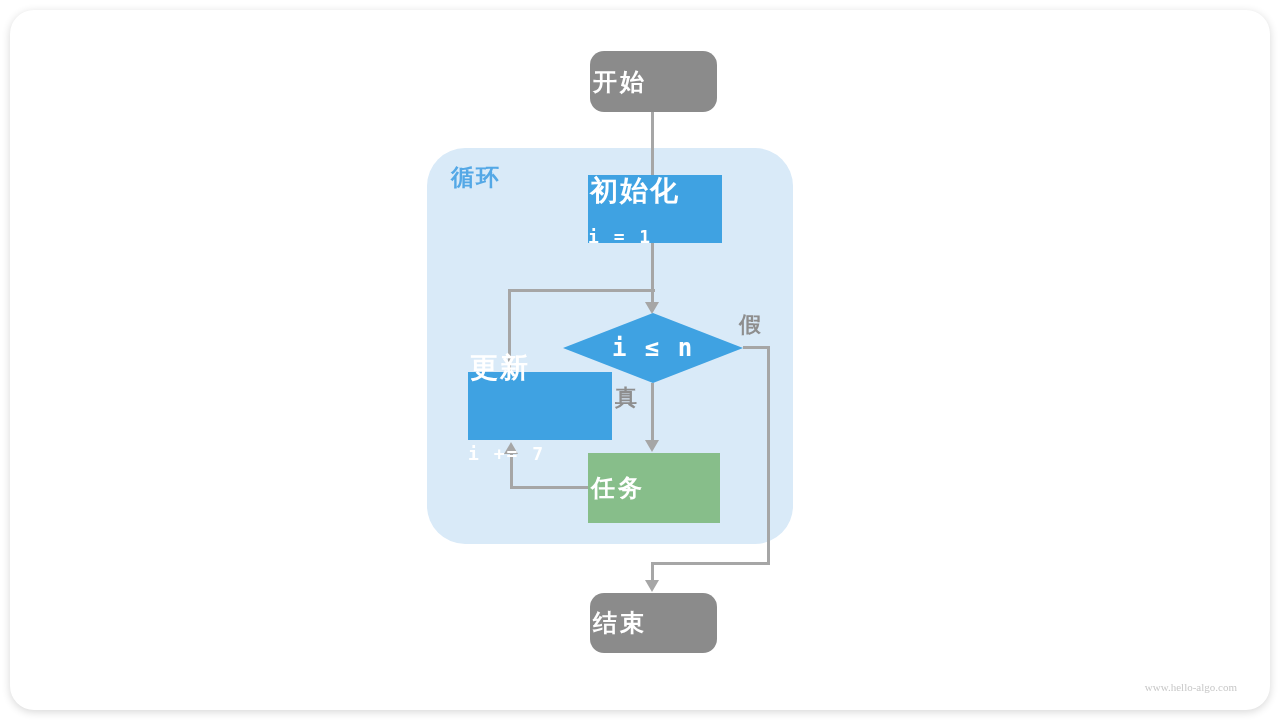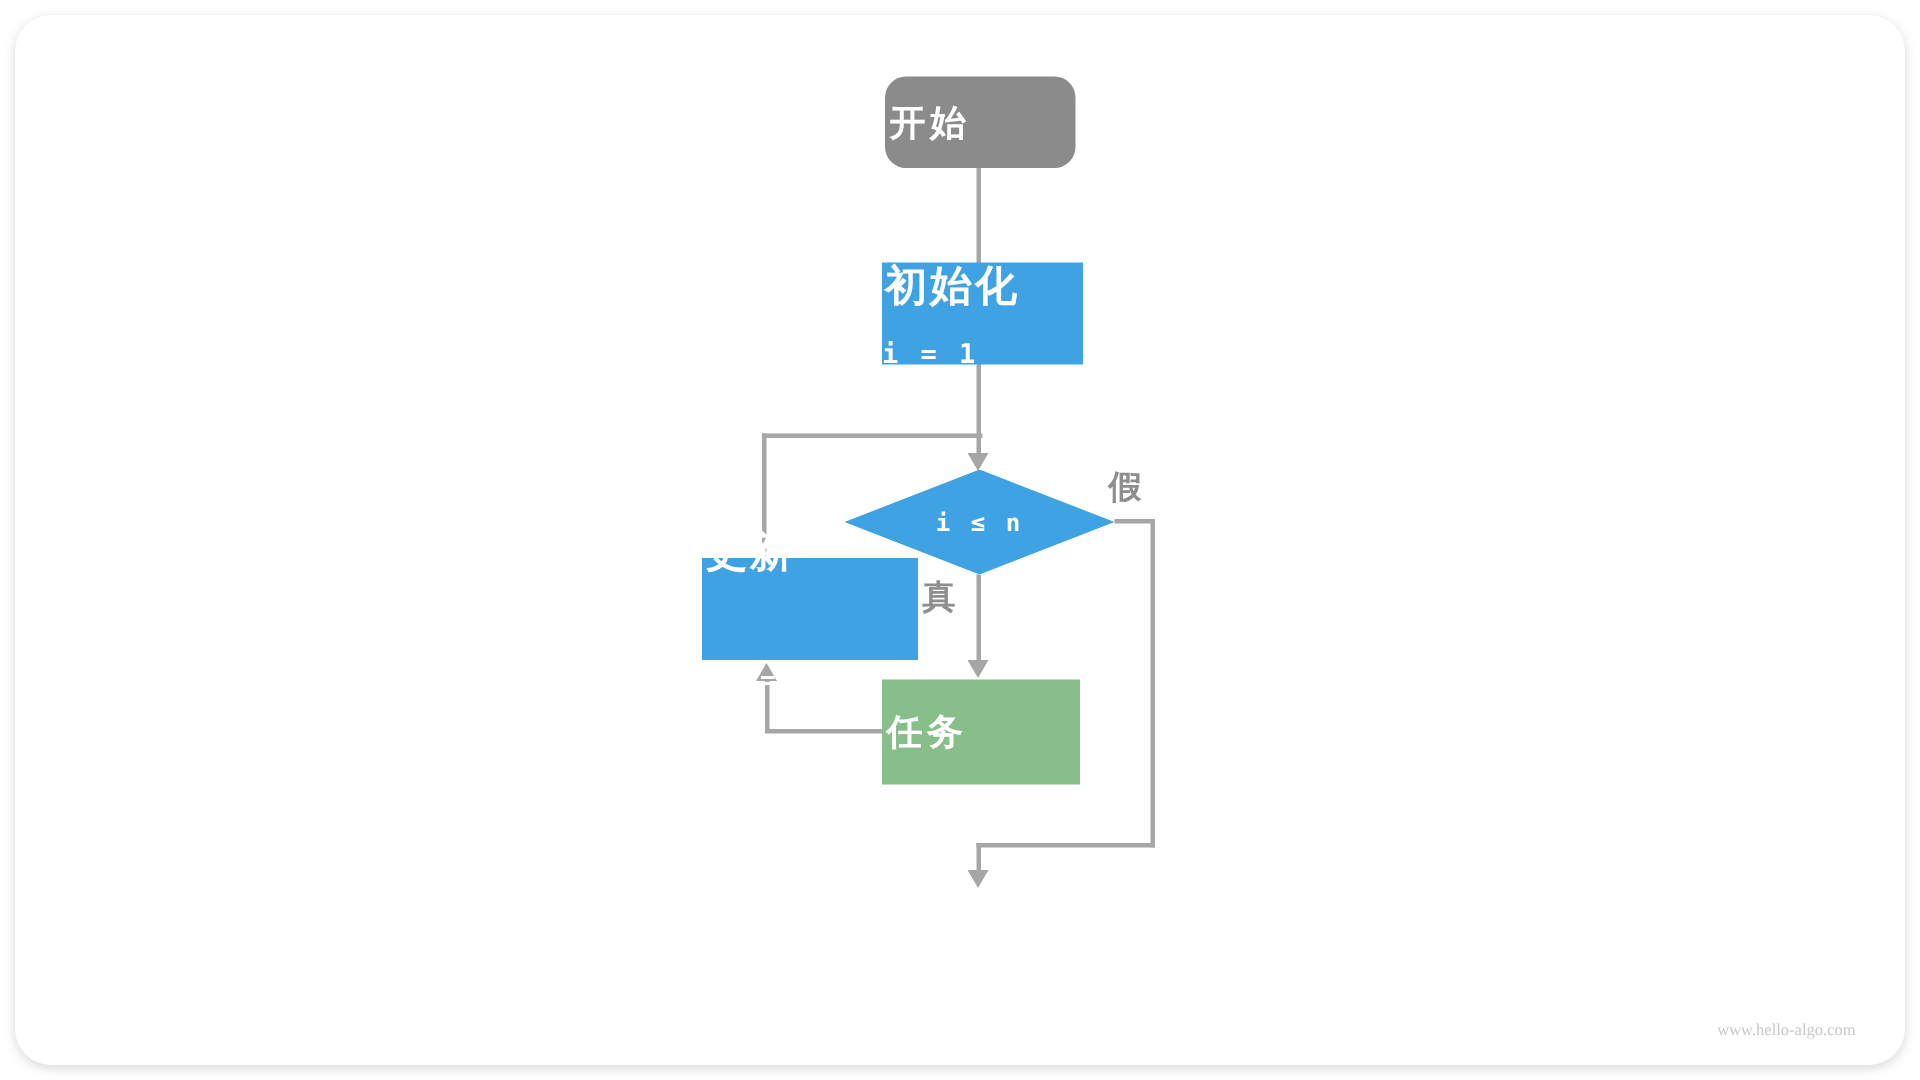--- a/index.html
+++ b/index.html
@@ -53,21 +53,21 @@
   .node-init  { left: 588px; top: 175px; width: 134px; height: 68px; background: var(--node-blue); }
   .node-update{ left: 468px; top: 372px; width: 144px; height: 68px; background: var(--node-blue); gap: 40px; }
   .node-task  { left: 588px; top: 453px; width: 132px; height: 70px; background: var(--node-green); font-family: Liberation Mono, monospace; }
 
   .diamond {
     position: absolute; left: 563px; top: 313px; width: 180px; height: 70px; z-index: 3;
     background: var(--node-blue);
     clip-path: polygon(50% 0, 100% 50%, 50% 100%, 0 50%);
     display: flex; align-items: center; justify-content: center;
   }
-  .diamond .code { color: #fff; font-family: "DejaVu Sans Mono", "Liberation Mono", monospace; font-weight: bold; font-size: 16px; letter-spacing: 2px; }
+  .diamond .code { color: #fff; font-family: "DejaVu Sans Mono", "Liberation Mono", monospace; font-weight: bold; font-size: 24px; letter-spacing: 2px; }
 
   .edge-label {
     position: absolute; z-index: 3; color: var(--edge-label);
     font-size: 22px; font-weight: bold;
   }
   .label-true  { left: 615px; top: 383px; }
   .label-false { left: 739px; top: 310px; }
 
   .watermark {
     position: absolute; right: 43px; bottom: 27px; z-index: 2;
@@ -75,20 +75,23 @@
     font-family: Liberation Serif, serif; font-size: 11px;
   }
 </style>
 </head>
 <body>
 
 <div class="canvas">
 
   <div class="card"></div>
 
+  <div class="loop-container">
+    <div class="loop-label">循环</div>
+  </div>
 
   <div class="line" style="left:651px; top:112px; width:3px; height:190px;"></div>
   <div class="arrow down" style="left:645px; top:302px;"></div>
 
   <div class="line" style="left:508px; top:289px; width:147px; height:3px;"></div>
   <div class="line" style="left:508px; top:289px; width:3px; height:85px;"></div>
 
   <div class="line" style="left:651px; top:383px; width:3px; height:57px;"></div>
   <div class="arrow down" style="left:645px; top:440px;"></div>
 
@@ -120,16 +123,19 @@
 
   <div class="node node-update">
     <span class="cjk-sm">更新</span>
     <span class="code">i += 7</span>
   </div>
 
   <div class="node node-task">
     <span class="cjk">任务</span>
   </div>
 
+  <div class="node node-end">
+    <span class="cjk">结束</span>
+  </div>
 
   <div class="watermark">www.hello-algo.com</div>
 
 </div>
 
 </body></html>

